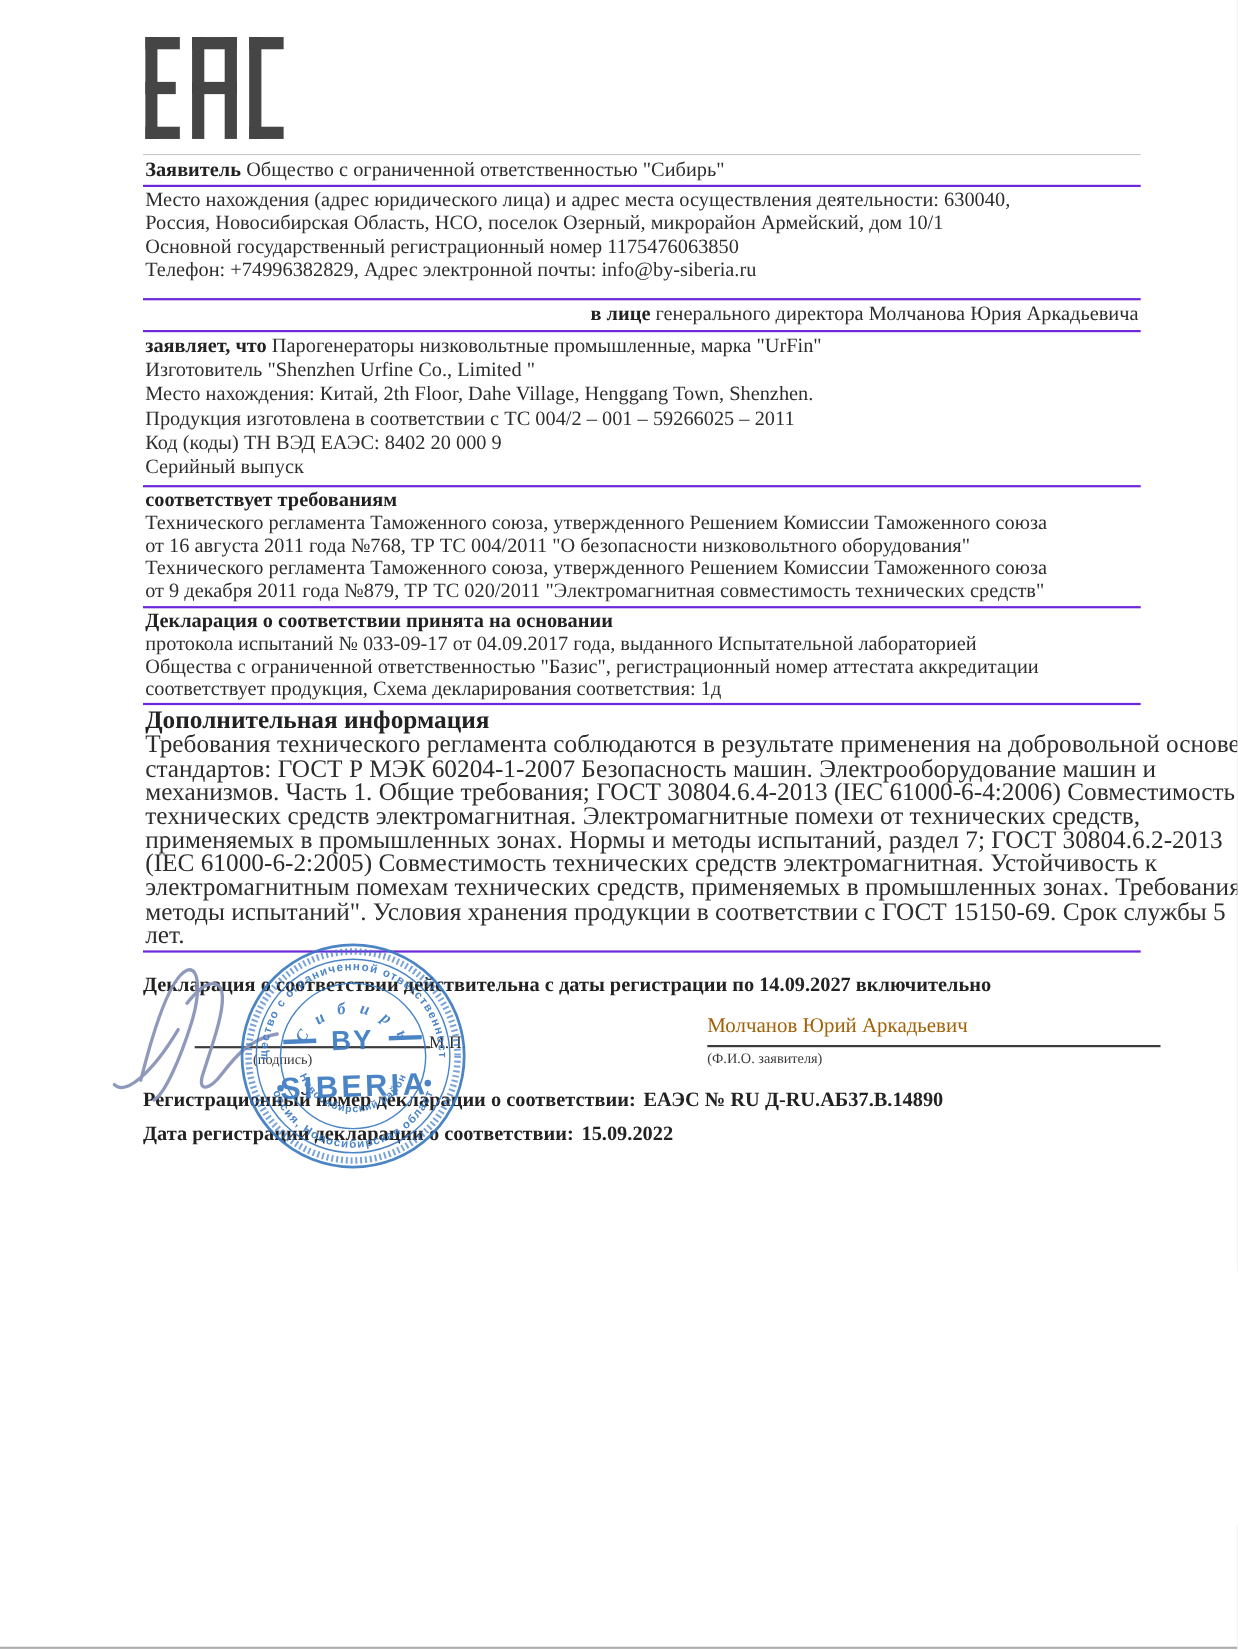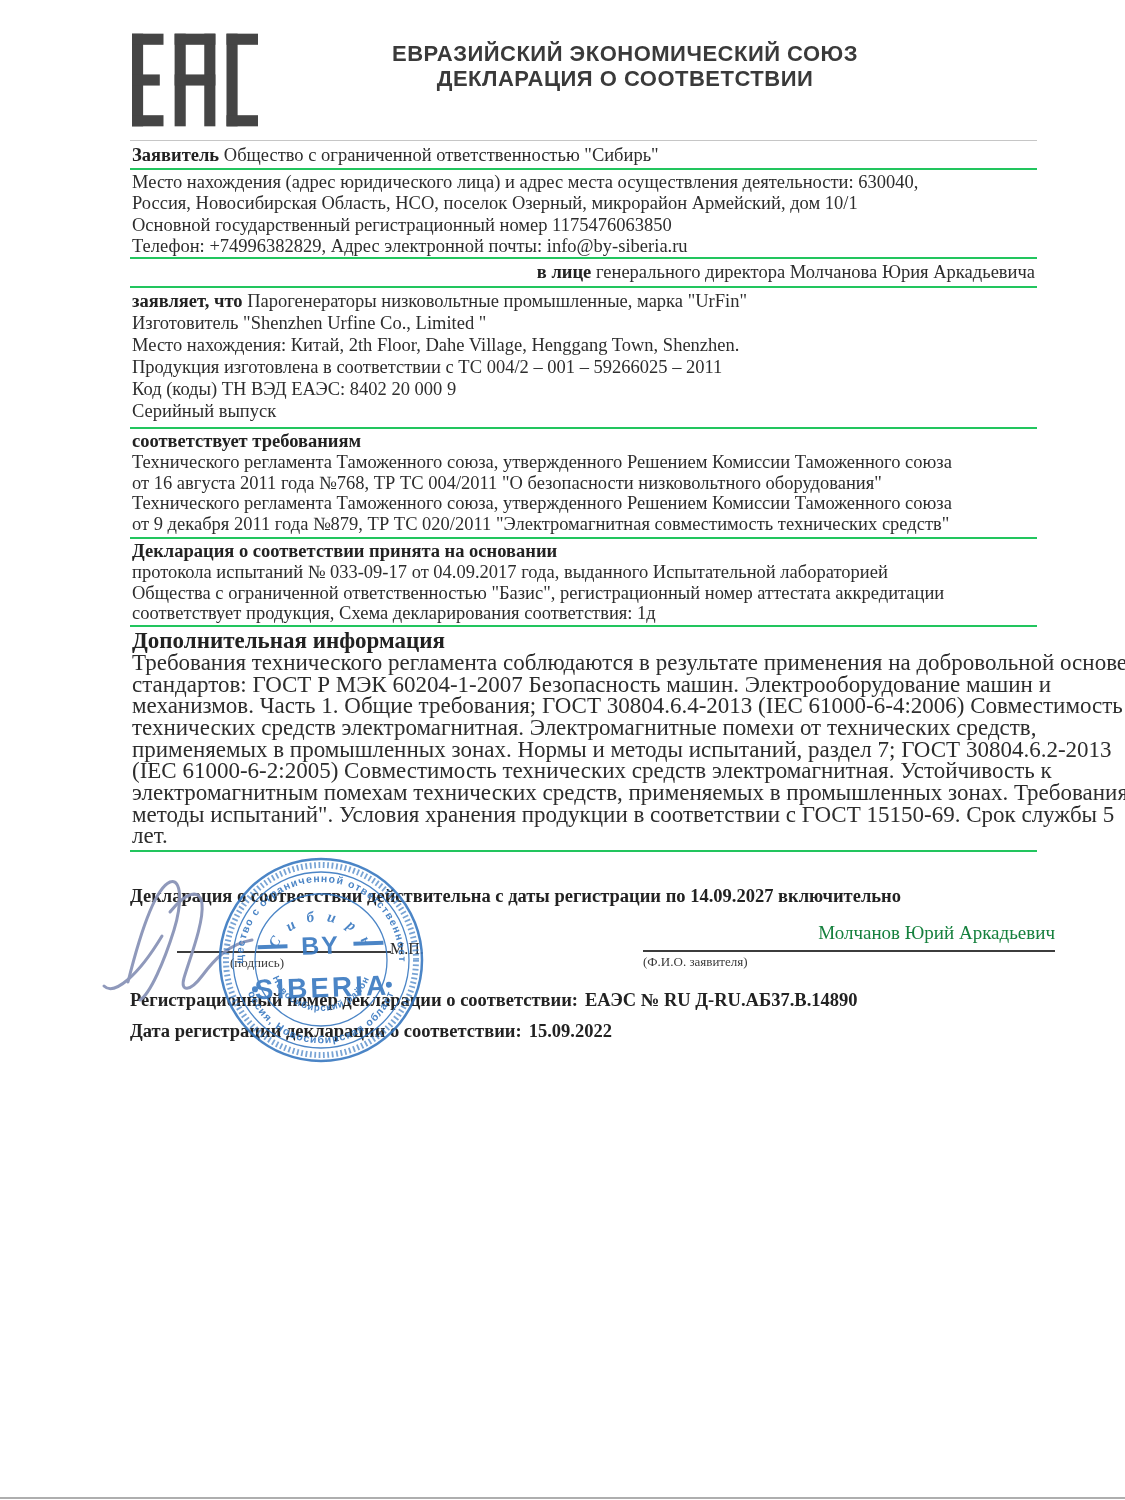--- a/index.html
+++ b/index.html
@@ -10,34 +10,34 @@
   }
   
   .eac-logo{position:absolute;left:132px;top:30px;width:126px;height:100px;}
   .doc-title{
     position:absolute;left:240px;top:41px;width:770px;text-align:center;
     font-family:"Liberation Sans", sans-serif;font-weight:bold;
     font-size:22px;line-height:25px;color:#3a3a3a;letter-spacing:.5px;
   }
   
   .content{position:absolute;left:130px;top:140px;width:907px;}
-  .sec{border-bottom:2px solid #22c55e;}
+  .sec{border-bottom:2px solid #6d28d9;}
   .sec .ln{white-space:nowrap;}
   .lbl{font-weight:bold;color:#222;}
   .hd{font-weight:bold;color:#222;}
   .sec-applicant{border-top:1px solid #c6c6c6;padding:4px 2px 2px;font-size:18.5px;line-height:21px;}
-  .sec-address{padding:2px 2px 0;font-size:18.5px;line-height:21.3px;}
+  .sec-address{padding:2px 2px 14px;font-size:18.5px;line-height:21.3px;}
   .sec-director{padding:3px 2px 3px;font-size:18.5px;line-height:21.3px;text-align:right;}
   .sec-product{padding:3px 2px 4px;font-size:18.5px;line-height:21.9px;}
   .sec-req{padding:2px 2px 2px;font-size:18.5px;line-height:20.8px;}
   .sec-basis{padding:2px 2px 1px;font-size:18.5px;line-height:20.8px;}
   .sec-add{padding:3px 2px 3px;font-size:23px;line-height:21.7px;}
   
   .validity{position:absolute;left:130px;top:886px;width:907px;font-size:18.5px;font-weight:bold;color:#222;white-space:nowrap;}
-  .fio-name{position:absolute;left:643px;top:922px;width:412px;text-align:right;font-size:19px;color:#15803d;}
+  .fio-name{position:absolute;left:643px;top:922px;width:412px;text-align:left;font-size:19px;color:#a16207;}
   .fio-line{position:absolute;left:643px;top:950px;width:412px;border-top:2px solid #3c3c3c;}
   .fio-label{position:absolute;left:643px;top:954px;width:412px;text-align:left;font-size:13px;color:#3a3a3a;}
   .sign-line{position:absolute;left:177px;top:951px;width:214px;border-top:2px solid #3c3c3c;}
   .sign-label{position:absolute;left:177px;top:955px;width:160px;text-align:center;font-size:13px;color:#3a3a3a;}
   .mp-note{position:absolute;left:390px;top:940px;font-size:16px;color:#2d2d2d;}
   .reg-number{position:absolute;left:130px;top:990px;width:960px;font-size:18.5px;font-weight:bold;color:#222;white-space:nowrap;}
   .reg-date{position:absolute;left:130px;top:1021px;width:960px;font-size:18.5px;font-weight:bold;color:#222;white-space:nowrap;}
   .reg-number .val,.reg-date .val{margin-left:7px;}
   
   .stamp{position:absolute;left:218px;top:857px;width:206px;height:206px;opacity:.9;}
@@ -64,24 +64,20 @@
       <rect x="46" y="0" width="12" height="100"></rect>
         <rect x="78" y="0" width="12" height="100"></rect>
       <rect x="46" y="0" width="44" height="12"></rect>
         <rect x="46" y="44" width="44" height="12"></rect>
       <rect x="102" y="0" width="12" height="100"></rect>
         <rect x="102" y="0" width="34" height="12"></rect>
       <rect x="102" y="88" width="34" height="12"></rect>
     </g>
   </svg>
 
-  <div class="doc-title">
-    <div>ЕВРАЗИЙСКИЙ ЭКОНОМИЧЕСКИЙ СОЮЗ</div>
-    <div>ДЕКЛАРАЦИЯ О СООТВЕТСТВИИ</div>
-  </div>
 
   <div class="content">
 
     <div class="sec sec-applicant">
       <div class="ln"><span class="lbl">Заявитель</span> <span>Общество с ограниченной ответственностью "Сибирь"</span></div>
     </div>
 
     <div class="sec sec-address">
       <div class="ln">Место нахождения (адрес юридического лица) и адрес места осуществления деятельности: 630040,</div>
       <div class="ln">Россия, Новосибирская Область, НСО, поселок Озерный, микрорайон Армейский, дом 10/1</div>

